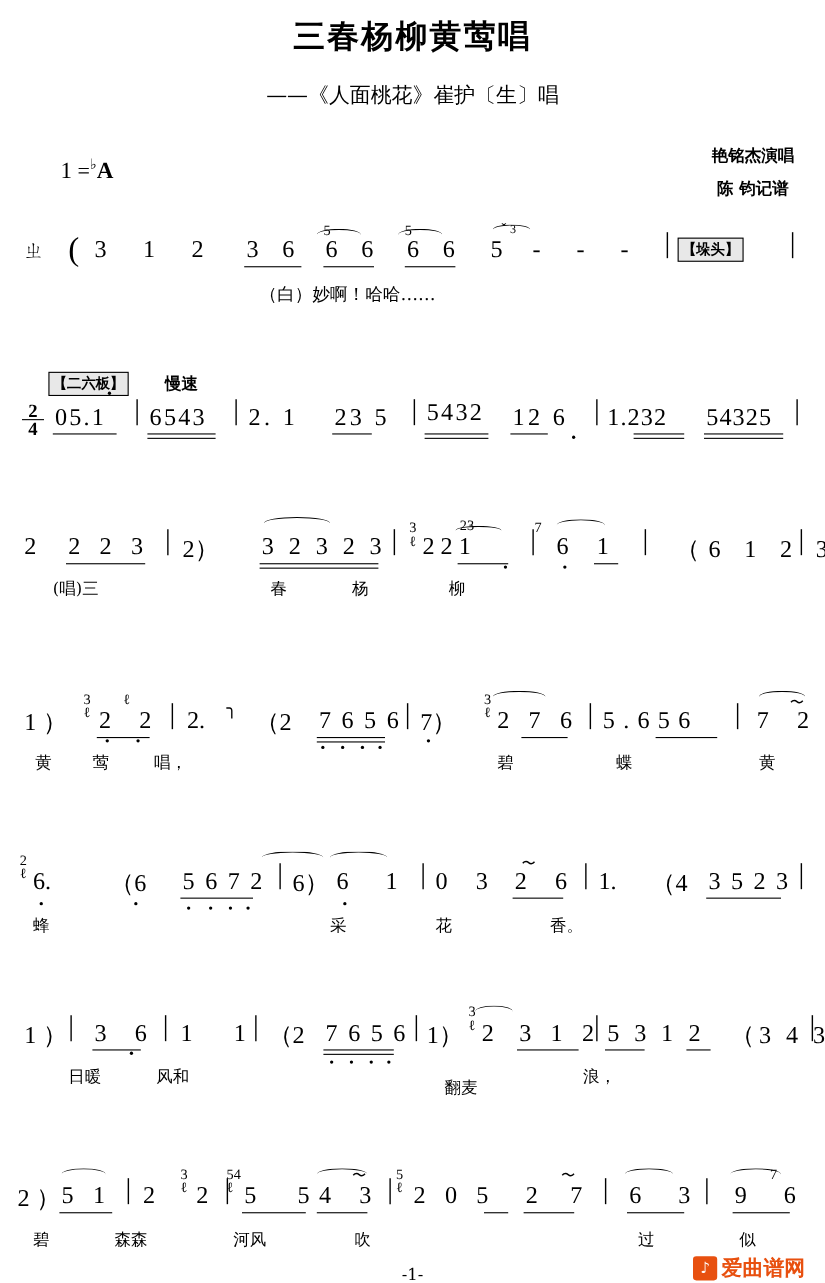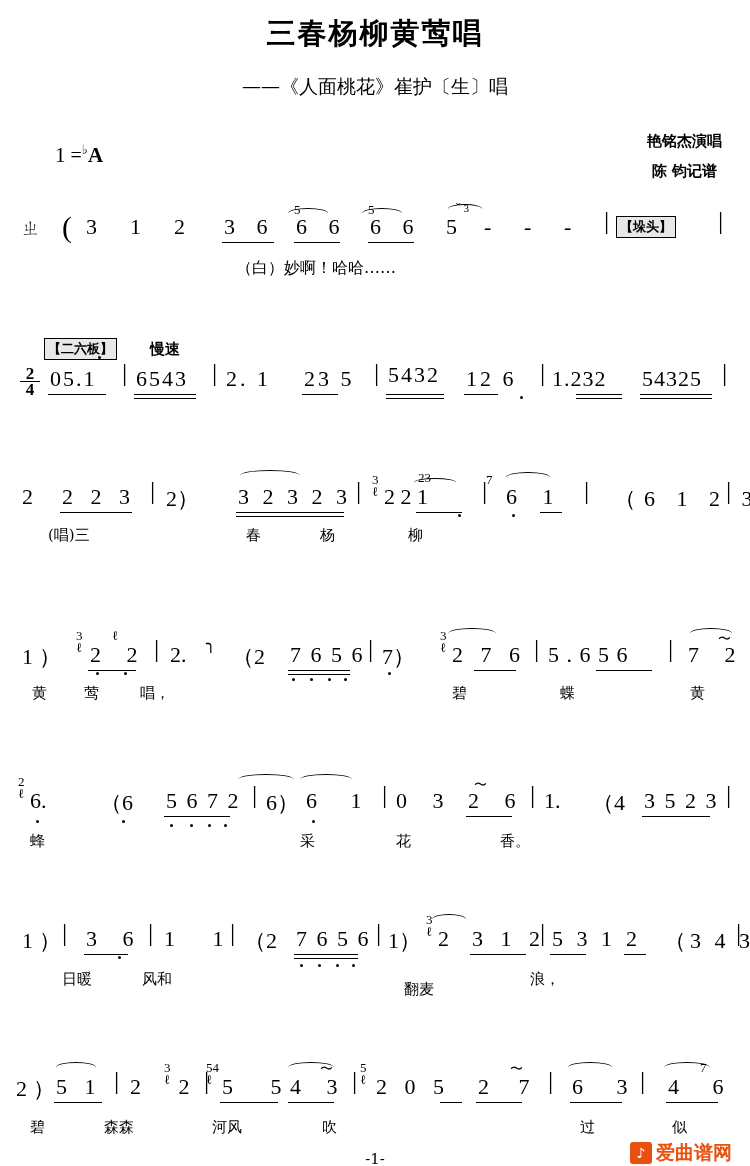--- a/index.html
+++ b/index.html
@@ -399,21 +399,21 @@
     <div class="u1" style="left:476px;top:42px;width:46px;"></div>
 
     <div class="bar" style="left:548px;top:8px;">|</div>
     <div class="slur" style="left:568px;top:2px;width:44px;"></div>
     <div class="n" style="left:572px;top:14px;letter-spacing:14px;">6 3</div>
     <div class="u1" style="left:570px;top:42px;width:52px;"></div>
 
     <div class="bar" style="left:640px;top:8px;">|</div>
     <div class="slur" style="left:664px;top:2px;width:46px;"></div>
     <div class="sm" style="position:absolute;left:700px;top:0px;">7</div>
-    <div class="n" style="left:668px;top:14px;letter-spacing:14px;">4 6</div>
+    <div class="n" style="left:668px;top:14px;letter-spacing:14px;">9 6</div>
     <div class="u1" style="left:666px;top:42px;width:52px;"></div>
 
     <div class="lyric" style="left:30px;top:58px;">碧</div>
     <div class="lyric" style="left:104px;top:58px;">森森</div>
     <div class="lyric" style="left:212px;top:58px;">河风</div>
     <div class="lyric" style="left:322px;top:58px;">吹</div>
     <div class="lyric" style="left:580px;top:58px;">过</div>
     <div class="lyric" style="left:672px;top:58px;">似</div>
   </div>
 

